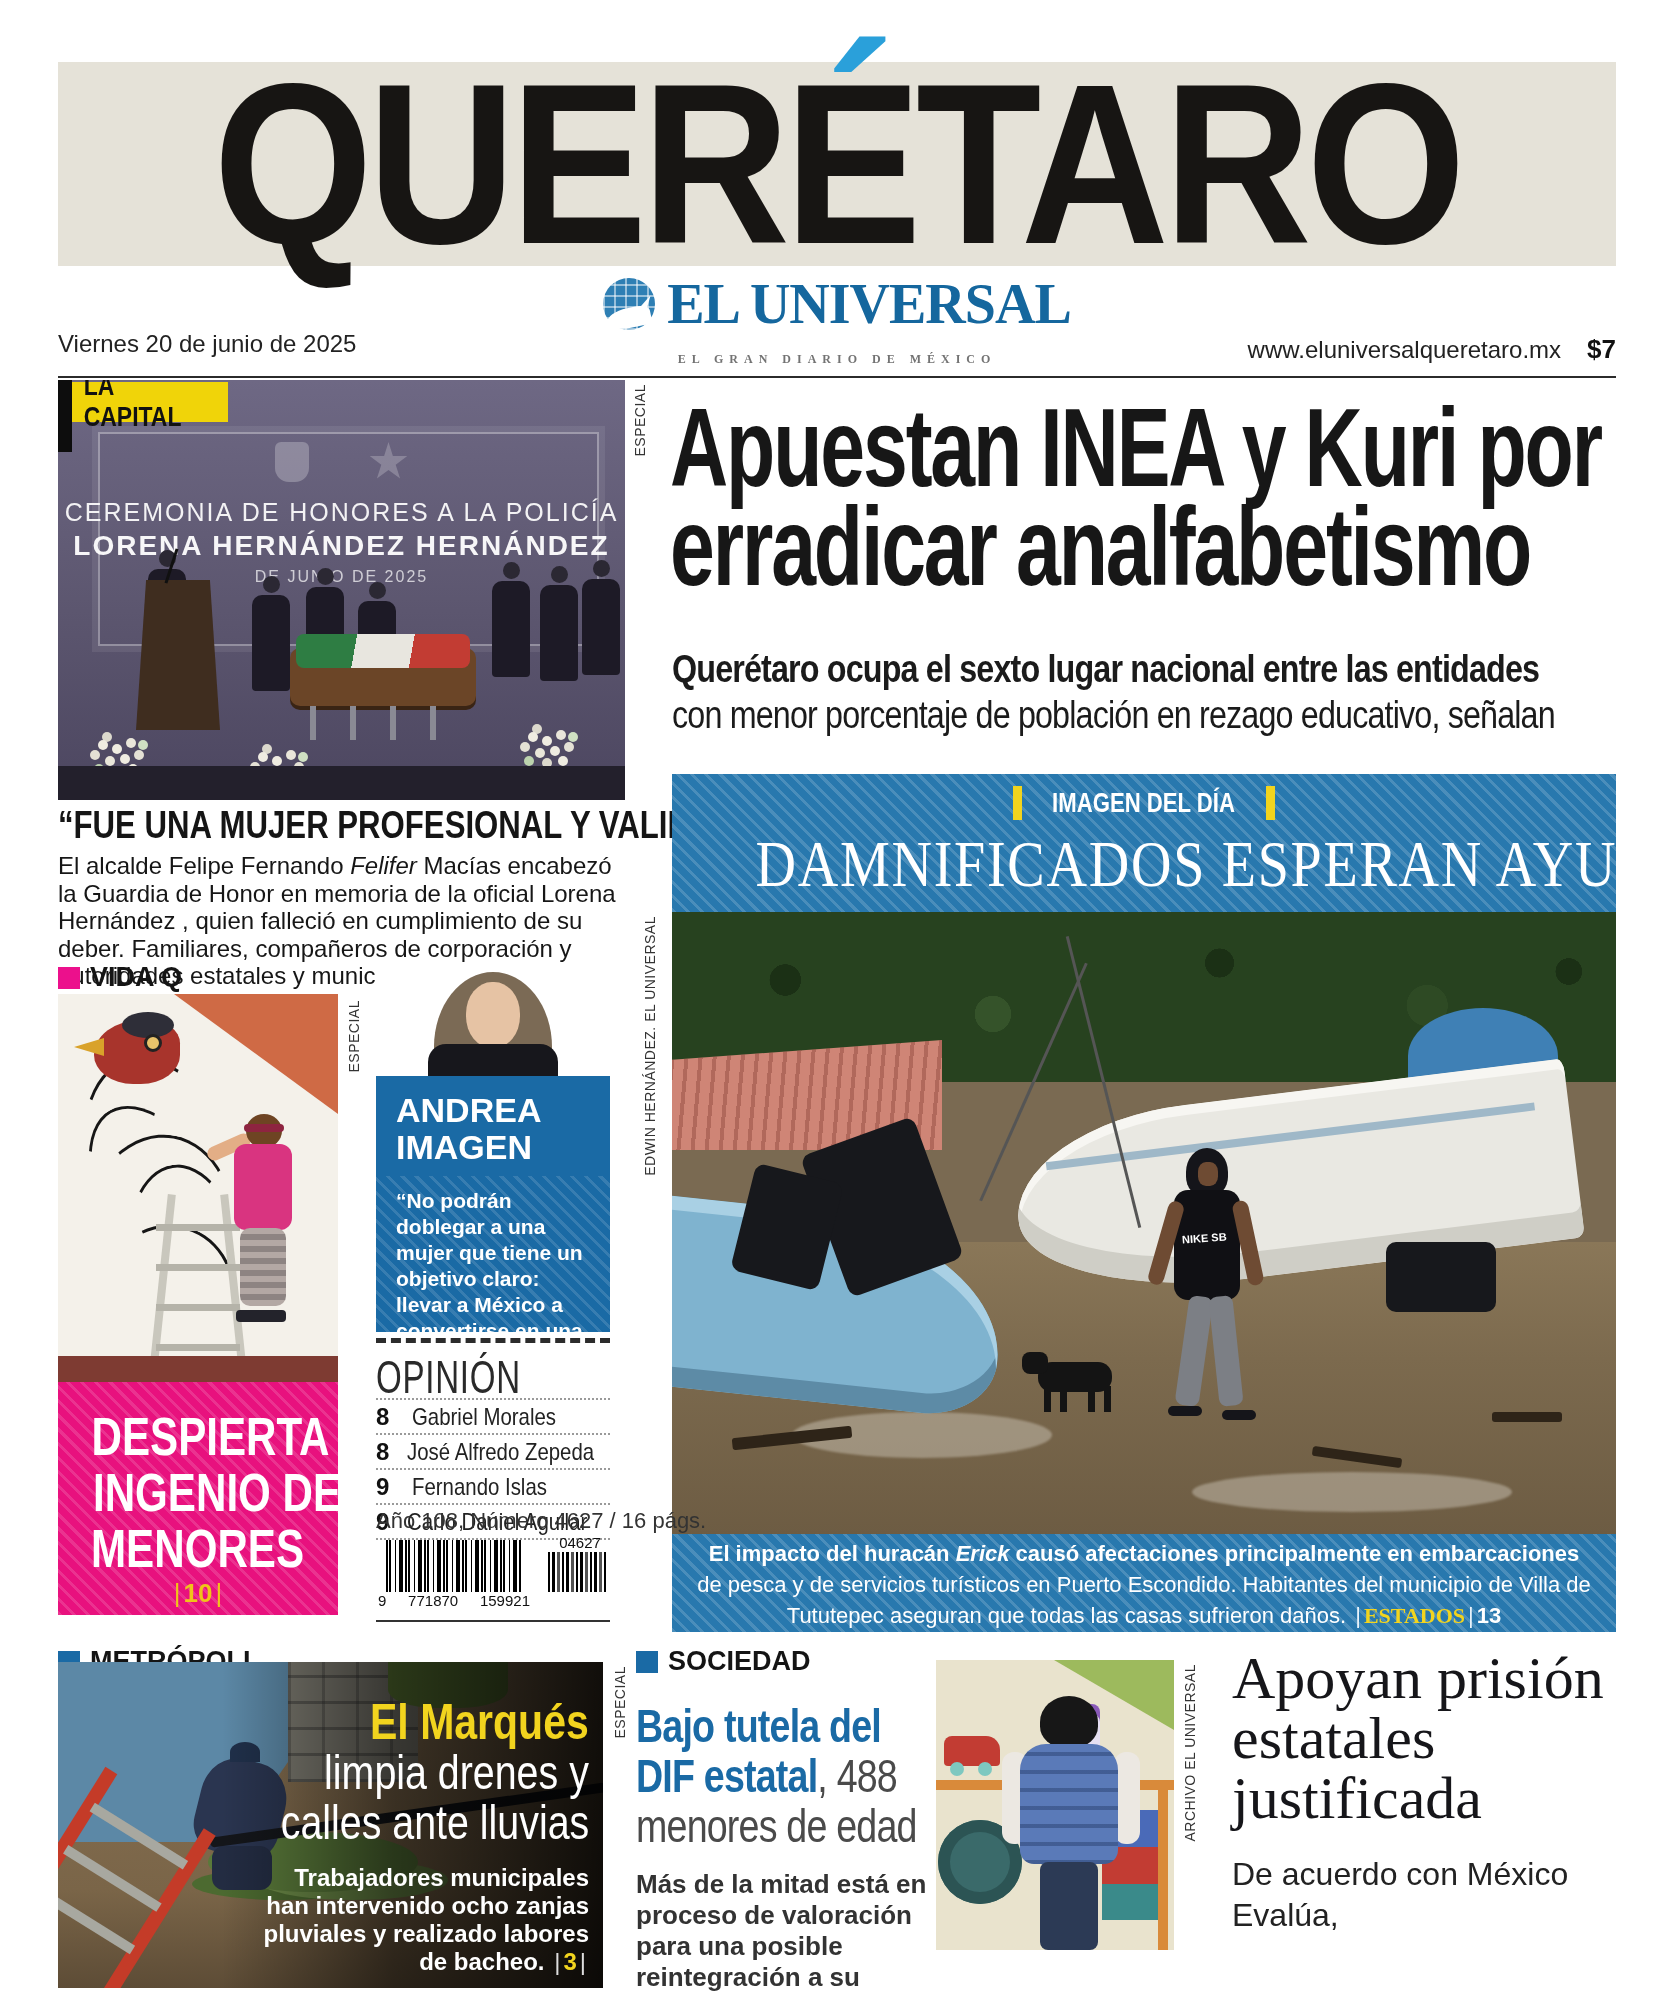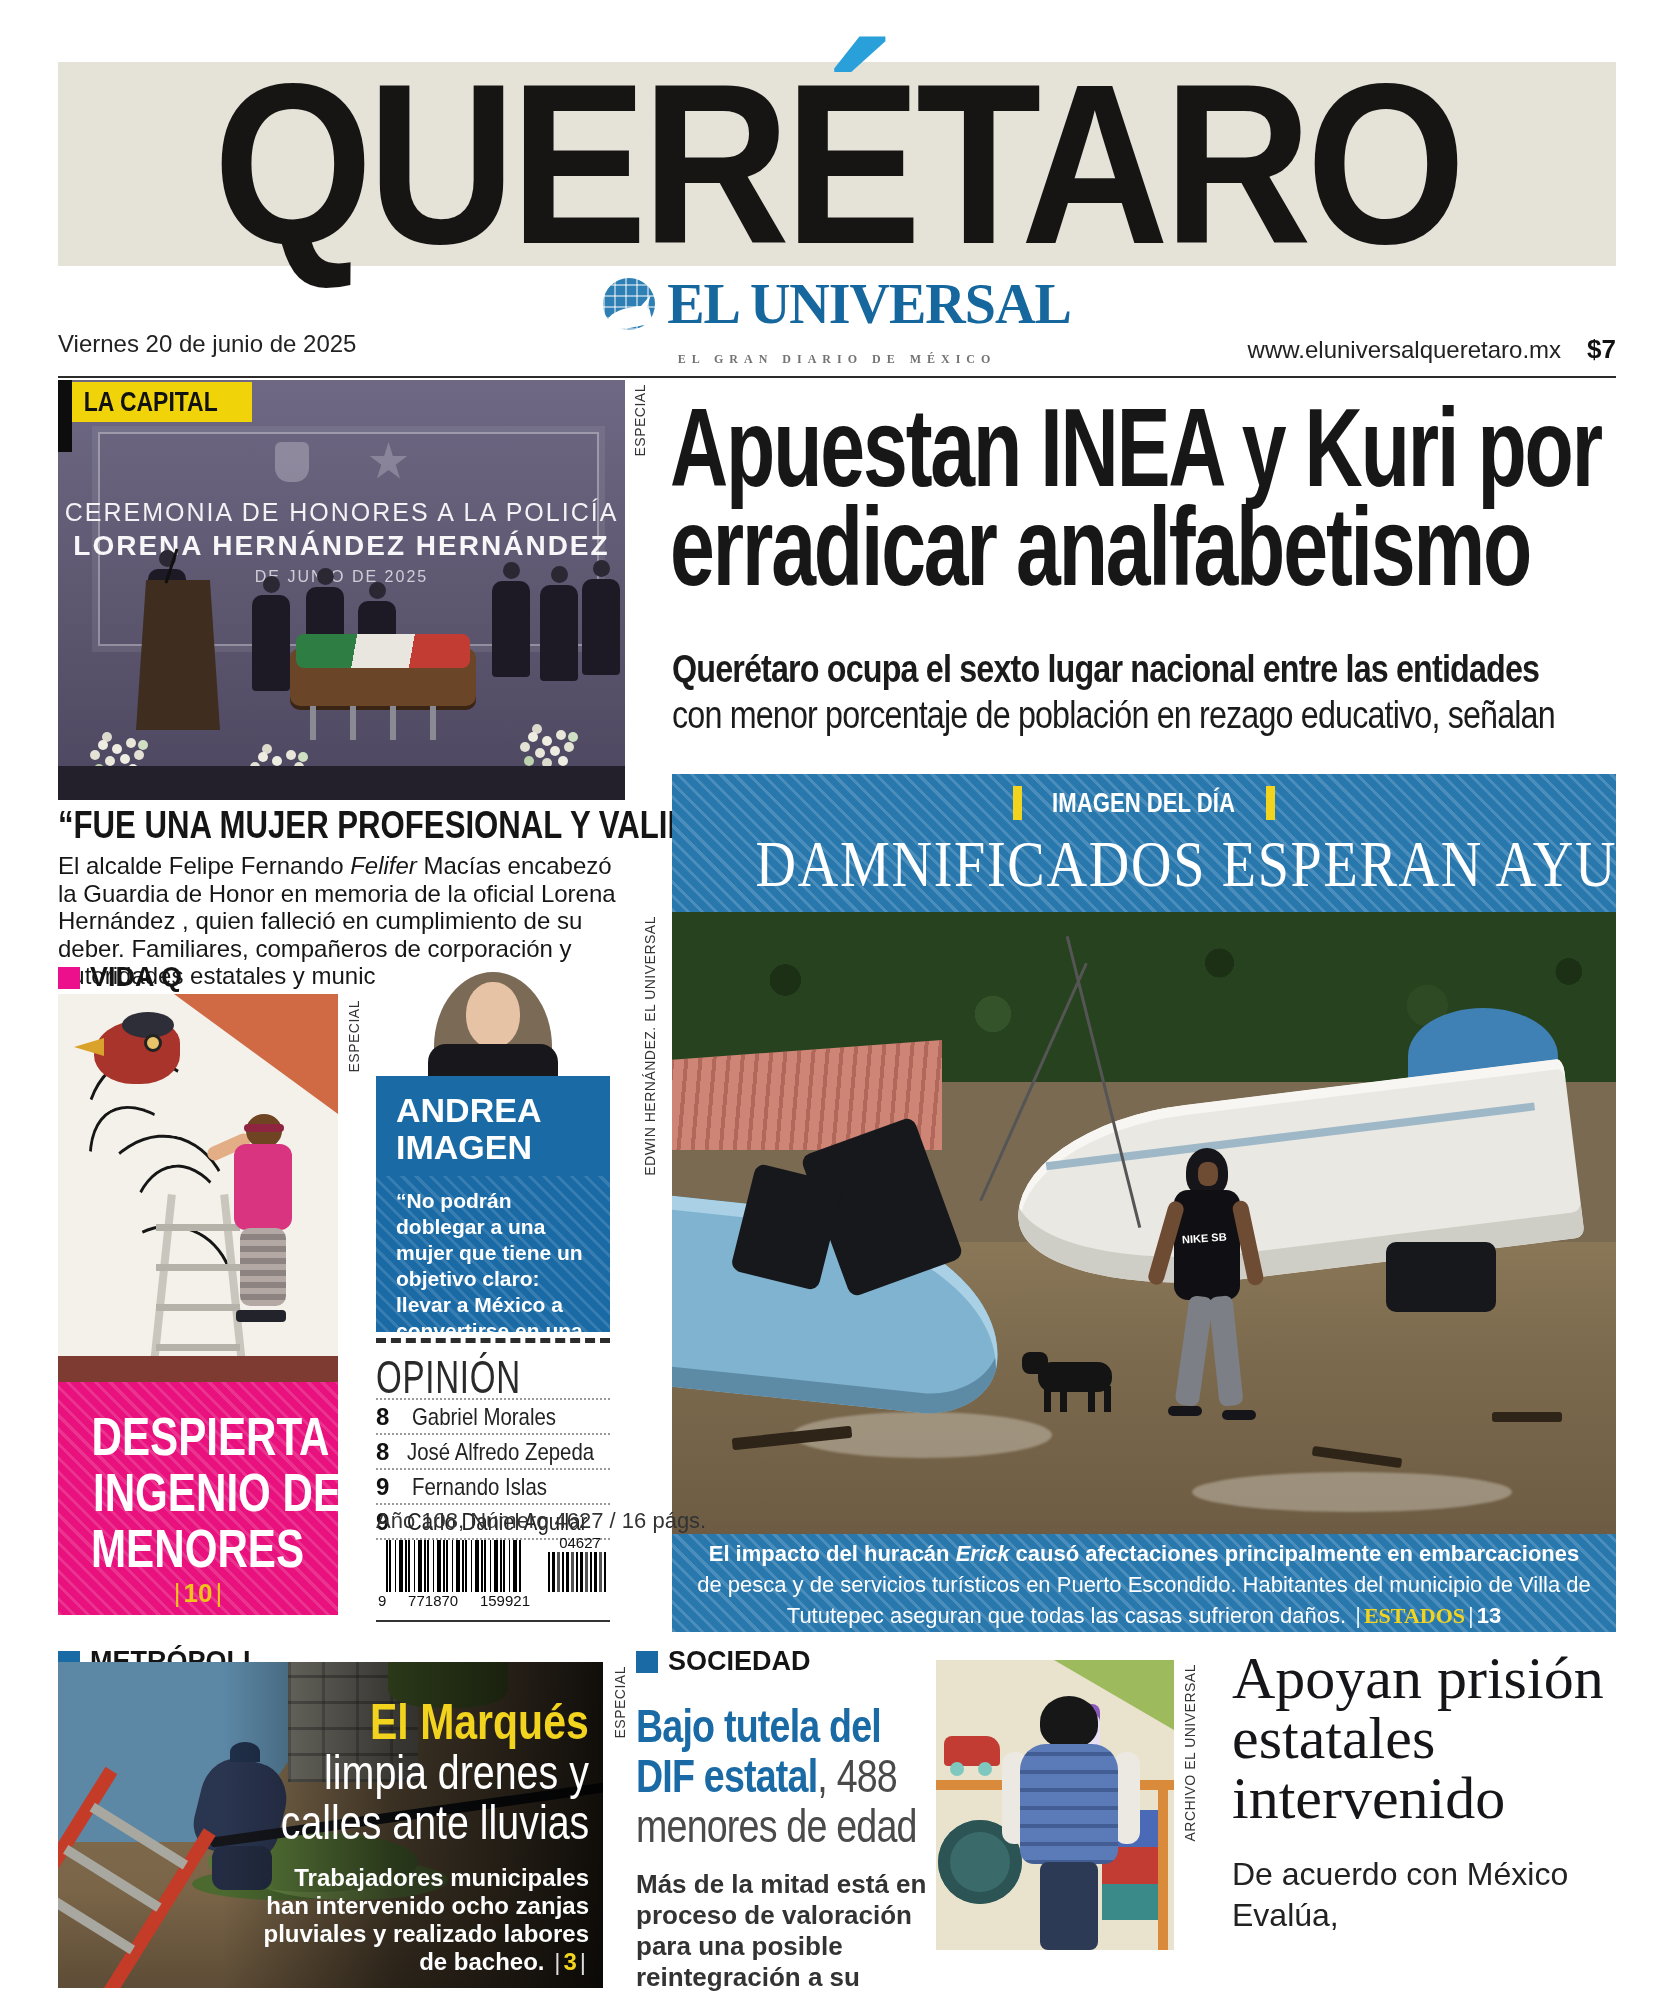--- a/index.html
+++ b/index.html
@@ -40,21 +40,21 @@
   .kicker{display:flex;align-items:center;gap:10px;}
   .kick-sq{width:22px;height:22px;}
   .kick-txt{font-weight:bold;font-size:27px;letter-spacing:0;color:#141414;}
   .vcredit{writing-mode:vertical-rl;transform:rotate(180deg);font-size:14px;color:#333;
            letter-spacing:.5px;white-space:nowrap;}
 
   
   .cap-photo{left:58px;top:380px;width:567px;height:420px;overflow:hidden;
              background:linear-gradient(180deg,#6e6884 0%,#5c566f 55%,#4c4660 100%);}
   .cap-corner{position:absolute;left:0;top:0;width:14px;height:72px;background:#0d0d0d;}
-  .cap-chip{position:absolute;left:14px;top:2px;width:180px;height:40px;background:#f0d409;
+  .cap-chip{position:absolute;left:14px;top:2px;width:156px;height:40px;background:#f0d409;
             display:flex;align-items:center;justify-content:flex-start;}
   .cap-chip span{font-weight:bold;font-size:27px;color:#111;transform:scaleX(.85);}
   .cap-frame{position:absolute;left:40px;top:52px;right:26px;height:210px;
              border:2px solid rgba(255,255,255,.35);box-shadow:0 0 0 6px rgba(255,255,255,.08);}
   .cap-logos{position:absolute;top:62px;left:0;right:0;display:flex;justify-content:center;gap:60px;}
   .cap-shield{width:34px;height:40px;background:rgba(255,255,255,.25);border-radius:6px 6px 14px 14px;}
   .cap-star{width:40px;height:40px;background:rgba(255,255,255,.22);
             clip-path:polygon(50% 0,61% 35%,97% 35%,68% 57%,79% 91%,50% 70%,21% 91%,32% 57%,3% 35%,39% 35%);}
   .cap-bline1{position:absolute;top:118px;width:100%;text-align:center;color:rgba(255,255,255,.92);
               font-size:25px;letter-spacing:2px;}
@@ -578,21 +578,21 @@
       <div class="vest"></div>
       <div class="pantsc"></div>
     </div>
   </div>
   <div class="abs vcredit" style="left:1182px;top:1664px">ARCHIVO EL UNIVERSAL</div>
 
   <div class="abs pris-block">
     <div class="pris-head">
       <div>Apoyan prisión</div>
       <div>estatales</div>
-      <div>intervenido</div>
+      <div>justificada</div>
     </div>
     <div class="pris-body">
       <div>De acuerdo con México Evalúa,</div>
 
     </div>
 
   </div>
 
 </div>
 

